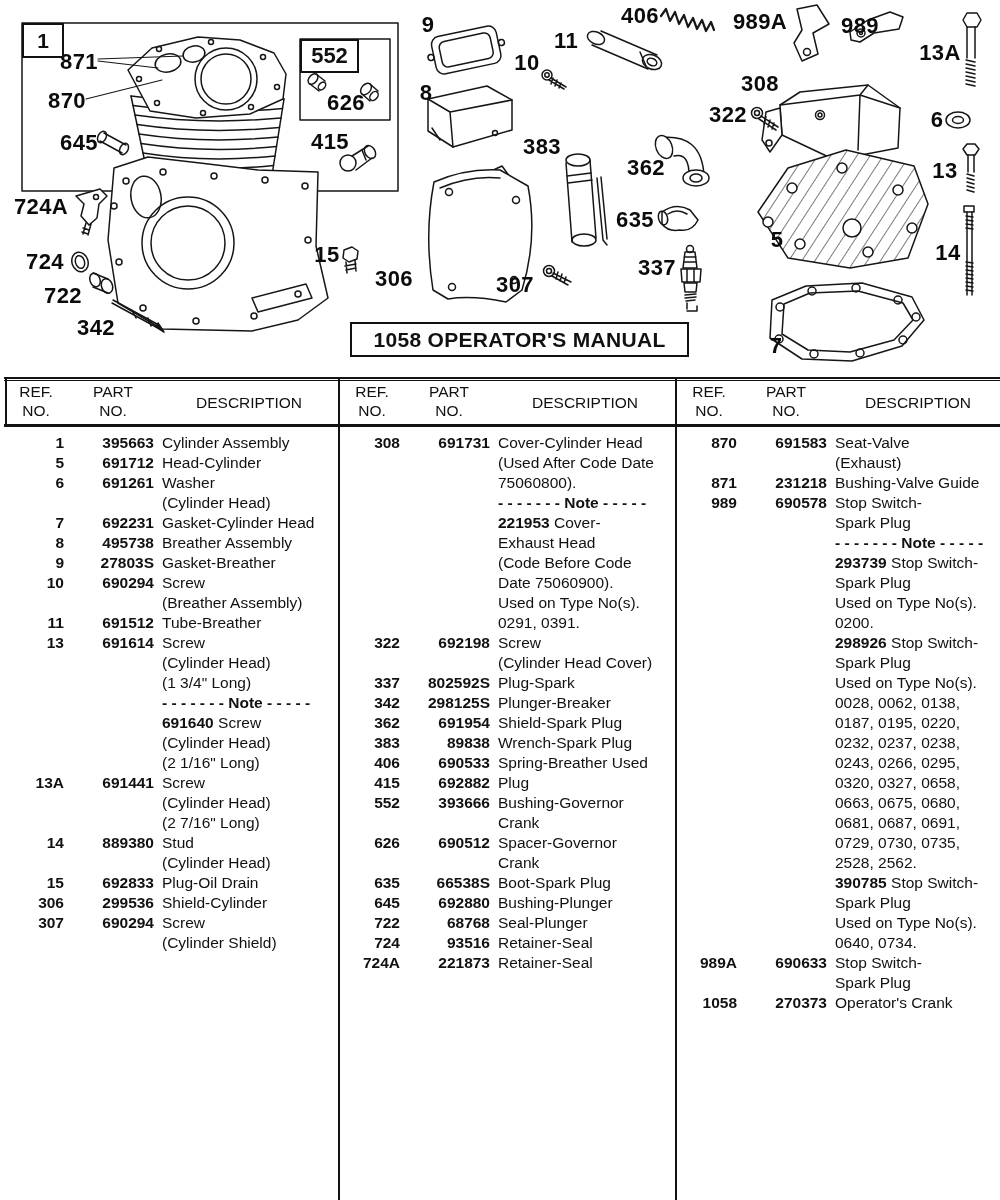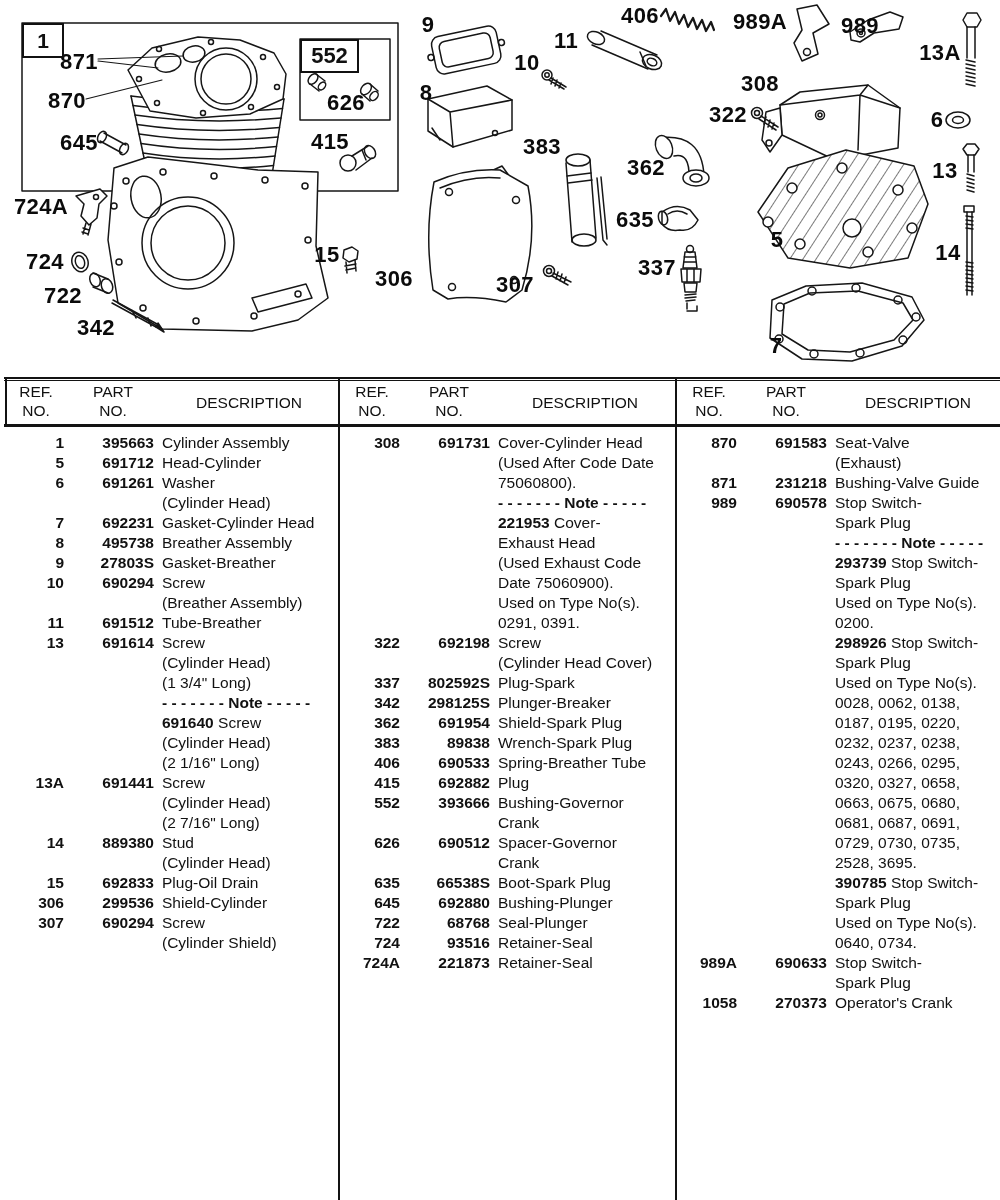--- a/index.html
+++ b/index.html
@@ -325,20 +325,21 @@
       <div class="callout" style="left: 728px; top: 115px;">322</div>
       <div class="callout" style="left: 937px; top: 120px;">6</div>
       <div class="callout" style="left: 945px; top: 171px;">13</div>
       <div class="callout" style="left: 948px; top: 253px;">14</div>
       <div class="callout" style="left: 777px; top: 240px;">5</div>
       <div class="callout" style="left: 776px; top: 346px;">7</div>
     </div>
 
   <div id="box1-label" class="corner-label">1</div>
   <div id="box552-label" class="corner-label">552</div>
+  <div id="manual-box">1058 OPERATOR'S MANUAL</div>
 
   <div id="table">
     <div class="tline" style="left:0;top:0;width:1000px;height:1.5px"></div>
     <div class="tline" style="left:0;top:3.2px;width:1000px;height:1.2px"></div>
     <div class="tline" style="left:0;top:47px;width:1000px;height:2.8px"></div>
     <div class="tline" style="left:334px;top:0;width:1.6px;height:823px"></div>
     <div class="tline" style="left:671px;top:0;width:1.6px;height:823px"></div>
     <div class="tline" style="left:1px;top:0;width:1.5px;height:50px"></div>
     <div class="tline" style="left:996px;top:0;width:1.5px;height:50px"></div>
 
@@ -449,21 +450,21 @@
           <div class="c-part"></div>
           <div class="c-desc"><b>- - - - - - - Note - - - - -</b></div>
           <div class="c-ref"></div>
           <div class="c-part"></div>
           <div class="c-desc"><b>221953</b> Cover-</div>
           <div class="c-ref"></div>
           <div class="c-part"></div>
           <div class="c-desc">Exhaust Head</div>
           <div class="c-ref"></div>
           <div class="c-part"></div>
-          <div class="c-desc">(Used Exhaust Code</div>
+          <div class="c-desc">(Code Before Code</div>
           <div class="c-ref"></div>
           <div class="c-part"></div>
           <div class="c-desc">Date 75060900).</div>
           <div class="c-ref"></div>
           <div class="c-part"></div>
           <div class="c-desc">Used on Type No(s).</div>
           <div class="c-ref"></div>
           <div class="c-part"></div>
           <div class="c-desc">0291, 0391.</div>
           <div class="c-ref">322</div>
@@ -479,21 +480,21 @@
           <div class="c-part">298125S</div>
           <div class="c-desc">Plunger-Breaker</div>
           <div class="c-ref">362</div>
           <div class="c-part">691954</div>
           <div class="c-desc">Shield-Spark Plug</div>
           <div class="c-ref">383</div>
           <div class="c-part">89838</div>
           <div class="c-desc">Wrench-Spark Plug</div>
           <div class="c-ref">406</div>
           <div class="c-part">690533</div>
-          <div class="c-desc">Spring-Breather Tube</div>
+          <div class="c-desc">Spring-Breather Used</div>
           <div class="c-ref">415</div>
           <div class="c-part">692882</div>
           <div class="c-desc">Plug</div>
           <div class="c-ref">552</div>
           <div class="c-part">393666</div>
           <div class="c-desc">Bushing-Governor</div>
           <div class="c-ref"></div>
           <div class="c-part"></div>
           <div class="c-desc">Crank</div>
           <div class="c-ref">626</div>
@@ -584,21 +585,21 @@
           <div class="c-part"></div>
           <div class="c-desc">0663, 0675, 0680,</div>
           <div class="c-ref"></div>
           <div class="c-part"></div>
           <div class="c-desc">0681, 0687, 0691,</div>
           <div class="c-ref"></div>
           <div class="c-part"></div>
           <div class="c-desc">0729, 0730, 0735,</div>
           <div class="c-ref"></div>
           <div class="c-part"></div>
-          <div class="c-desc">2528, 3695.</div>
+          <div class="c-desc">2528, 2562.</div>
           <div class="c-ref"></div>
           <div class="c-part"></div>
           <div class="c-desc"><b>390785</b> Stop Switch-</div>
           <div class="c-ref"></div>
           <div class="c-part"></div>
           <div class="c-desc">Spark Plug</div>
           <div class="c-ref"></div>
           <div class="c-part"></div>
           <div class="c-desc">Used on Type No(s).</div>
           <div class="c-ref"></div>

